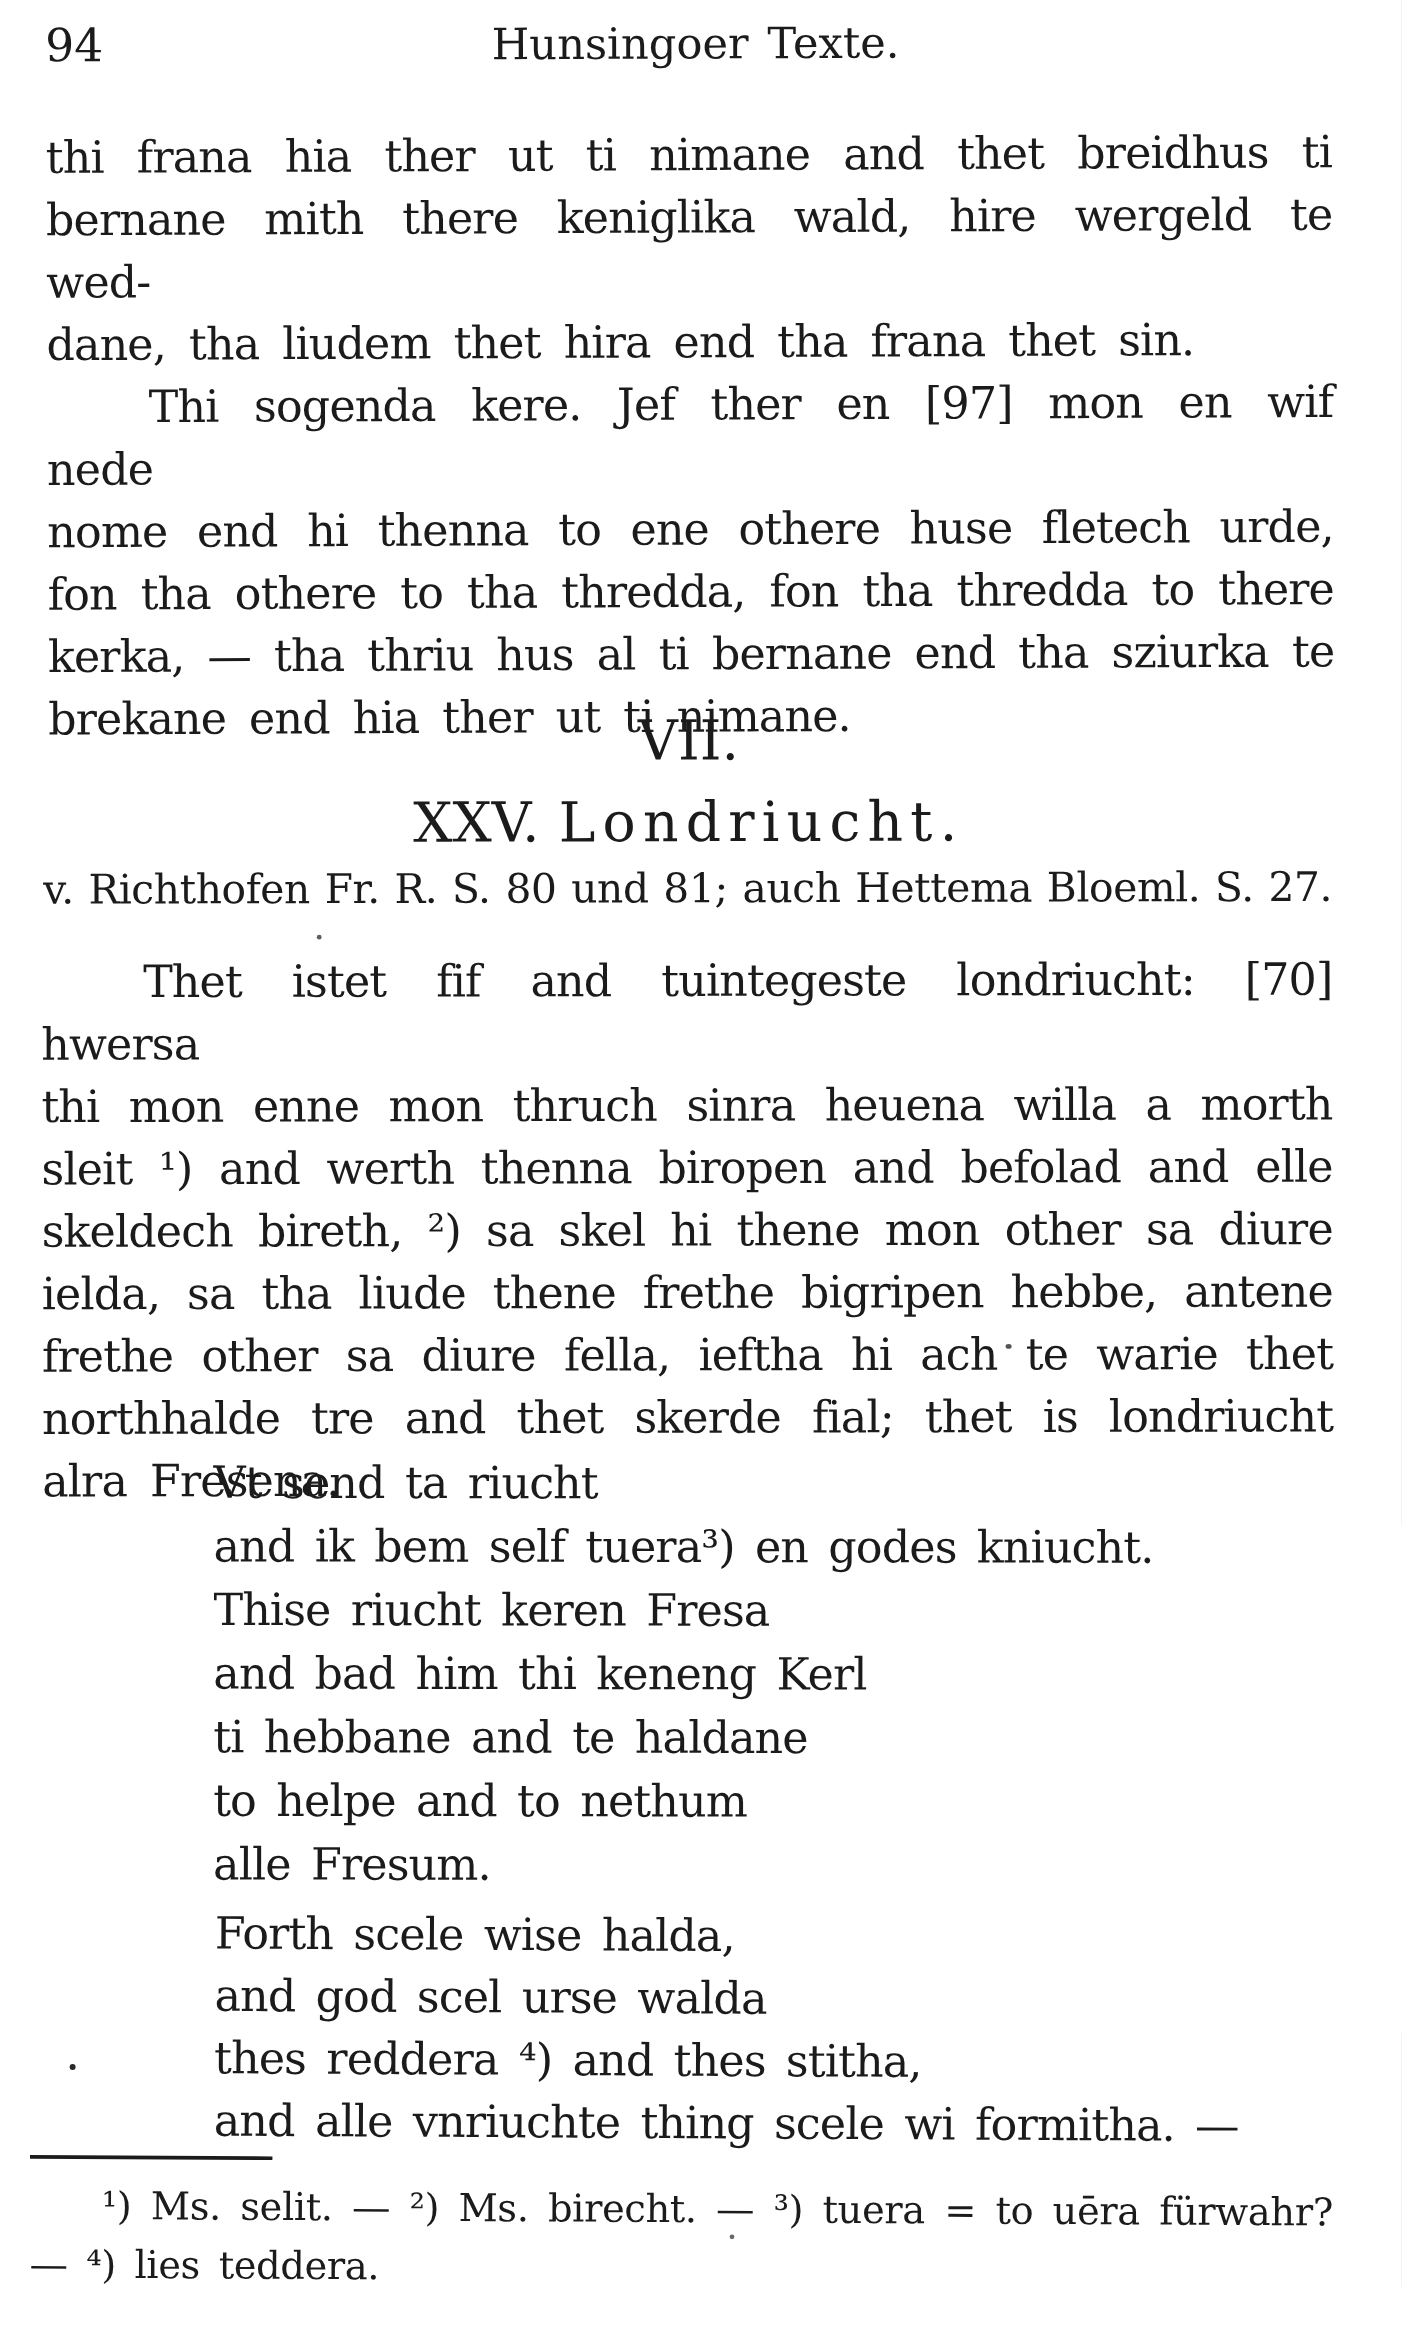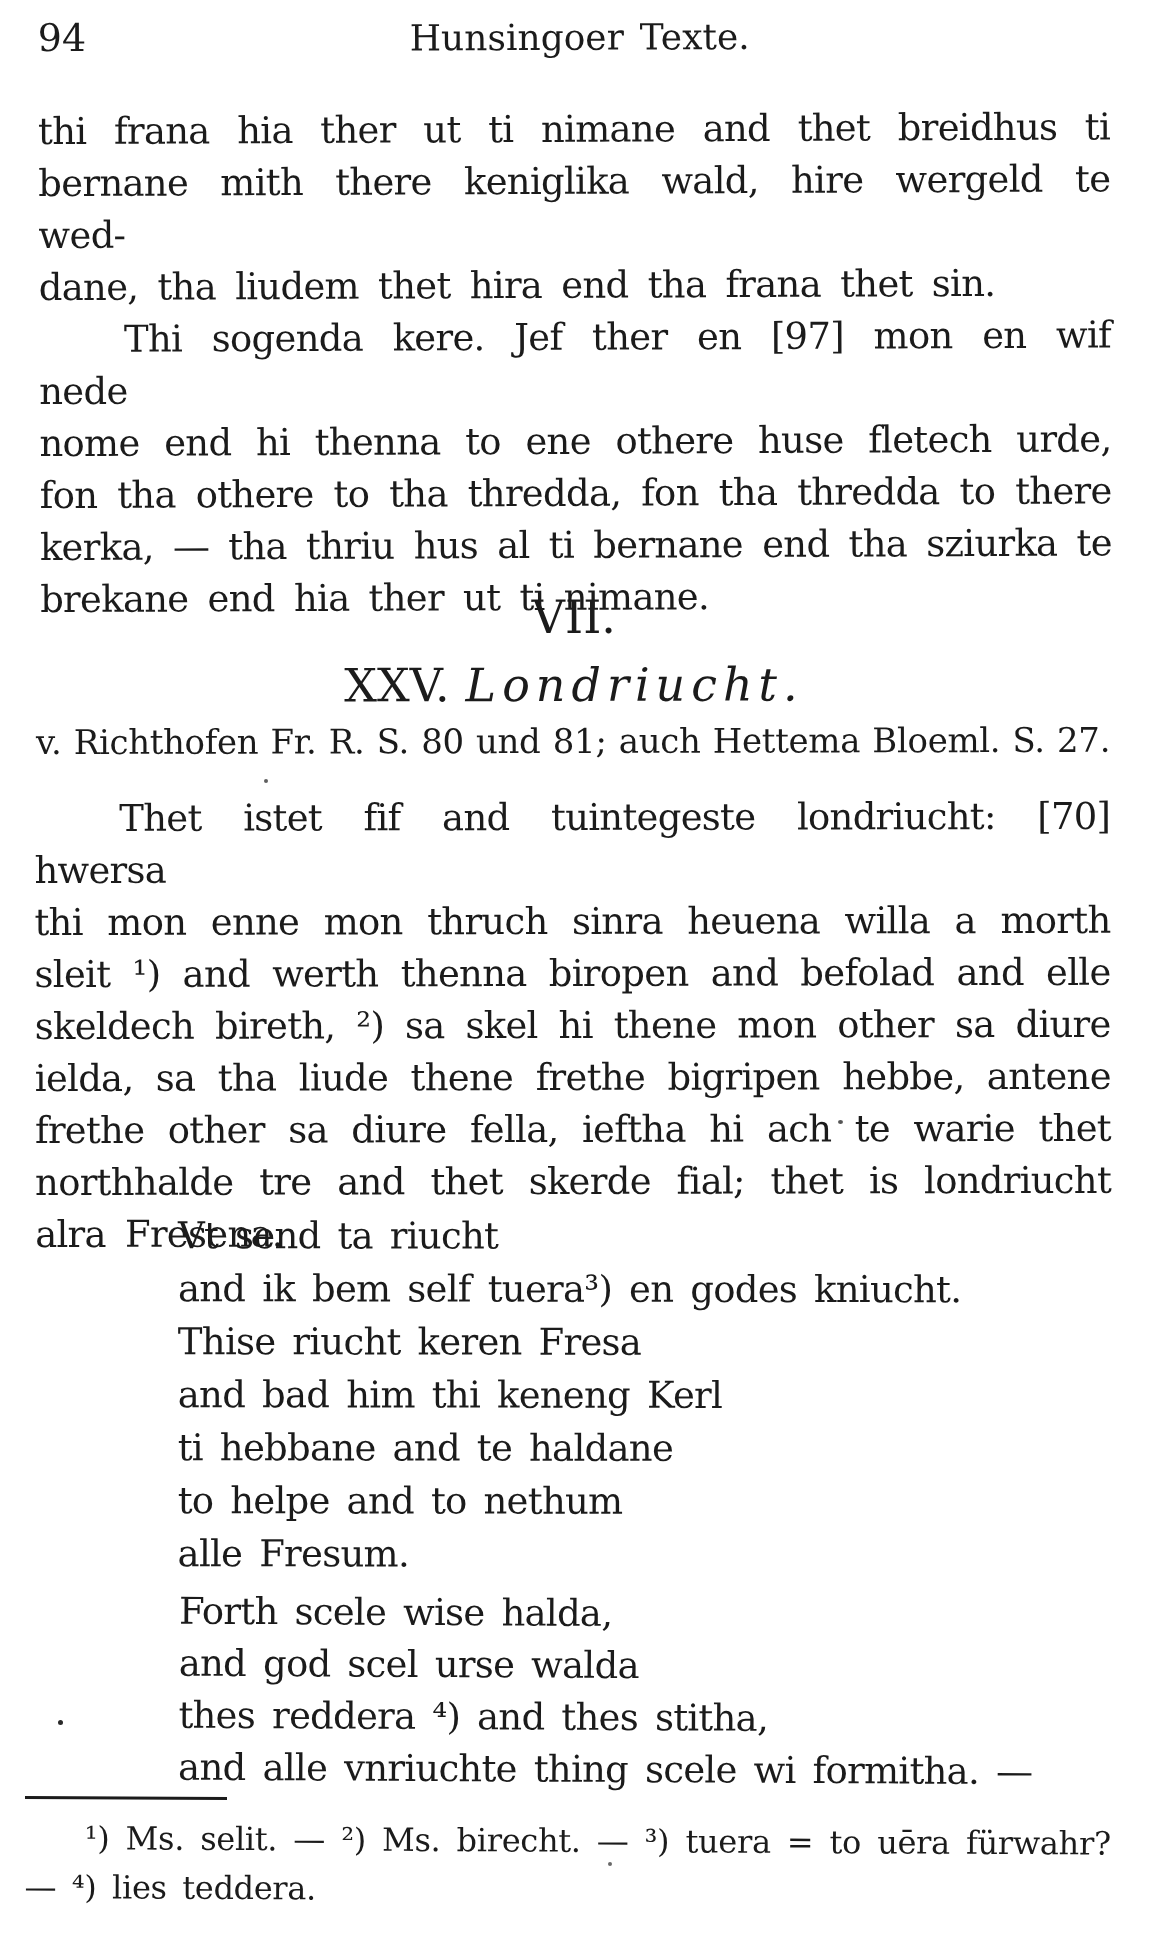--- a/index.html
+++ b/index.html
@@ -28,21 +28,21 @@
   .g-bot{position:absolute;left:0;top:0;width:1168px;transform:rotate(0.3deg);transform-origin:40px 1800px;}
 
   .pagenum{position:absolute;left:38px;top:16px;font-size:38px;line-height:44px;}
   .runtitle{position:absolute;left:44px;top:18px;width:1072px;text-align:center;font-size:36px;line-height:44px;word-spacing:0.12em;}
 
   .flow1{position:absolute;left:38px;top:106px;width:1072px;}
   .flow2{position:absolute;left:34px;top:793px;width:1076px;}
 
   .sec-num{position:absolute;left:38px;top:592px;width:1072px;text-align:center;font-size:46px;line-height:52px;}
   .sec-title{position:absolute;left:38px;top:660px;width:1072px;text-align:center;font-size:46px;line-height:52px;}
-  .sec-title .lsp{letter-spacing:6px;margin-left:16px;font-style:italic;}
+  .sec-title .lsp{letter-spacing:6px;margin-left:16px;}
   .ref{position:absolute;left:36px;top:719px;width:1074px;font-size:34px;line-height:46px;letter-spacing:-0.01em;}
 
   .verse1{position:absolute;left:178px;top:1209px;width:940px;}
   .verse1 .line{line-height:53px;word-spacing:0.16em;}
   .verse2{position:absolute;left:178px;top:1585px;width:940px;}
   .verse2 .line{line-height:52px;word-spacing:0.16em;}
 
   .fnrule{position:absolute;left:25px;top:1796px;width:202px;height:3px;background:#1b1b1b;}
   .footnotes{position:absolute;left:25px;top:1814px;width:1086px;}
   .fnline{font-size:32px;line-height:49px;letter-spacing:-0.01em;word-spacing:0.18em;}

